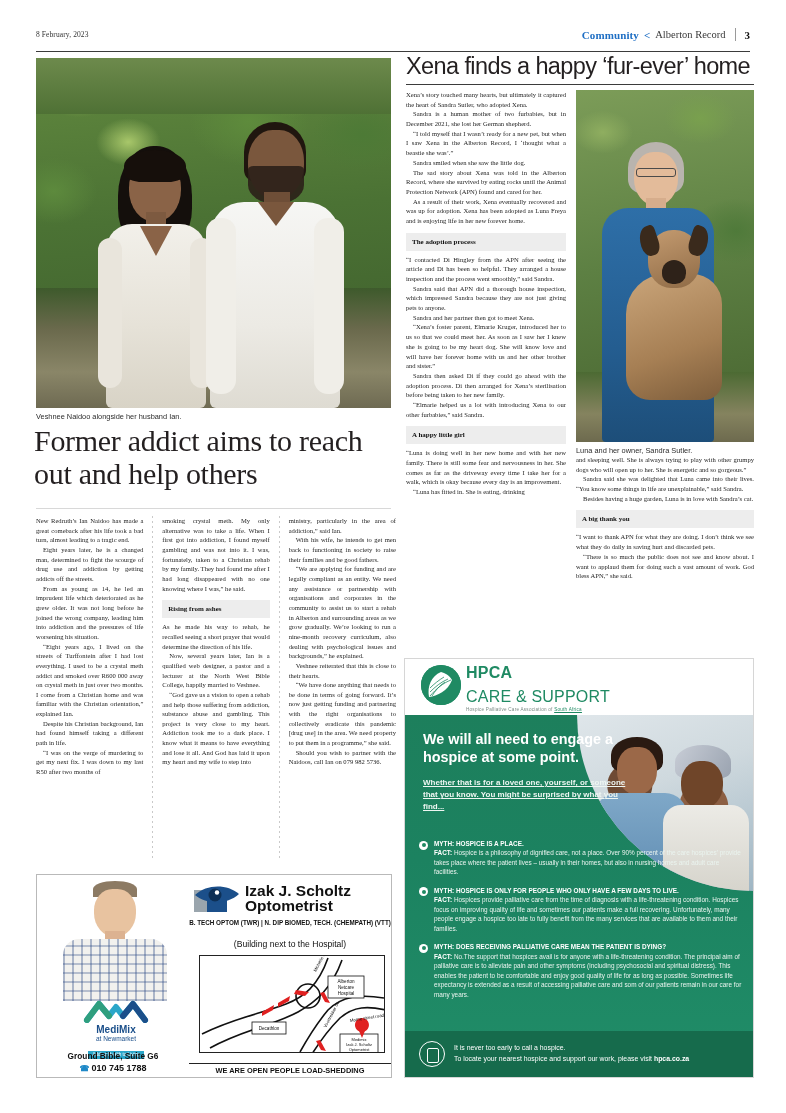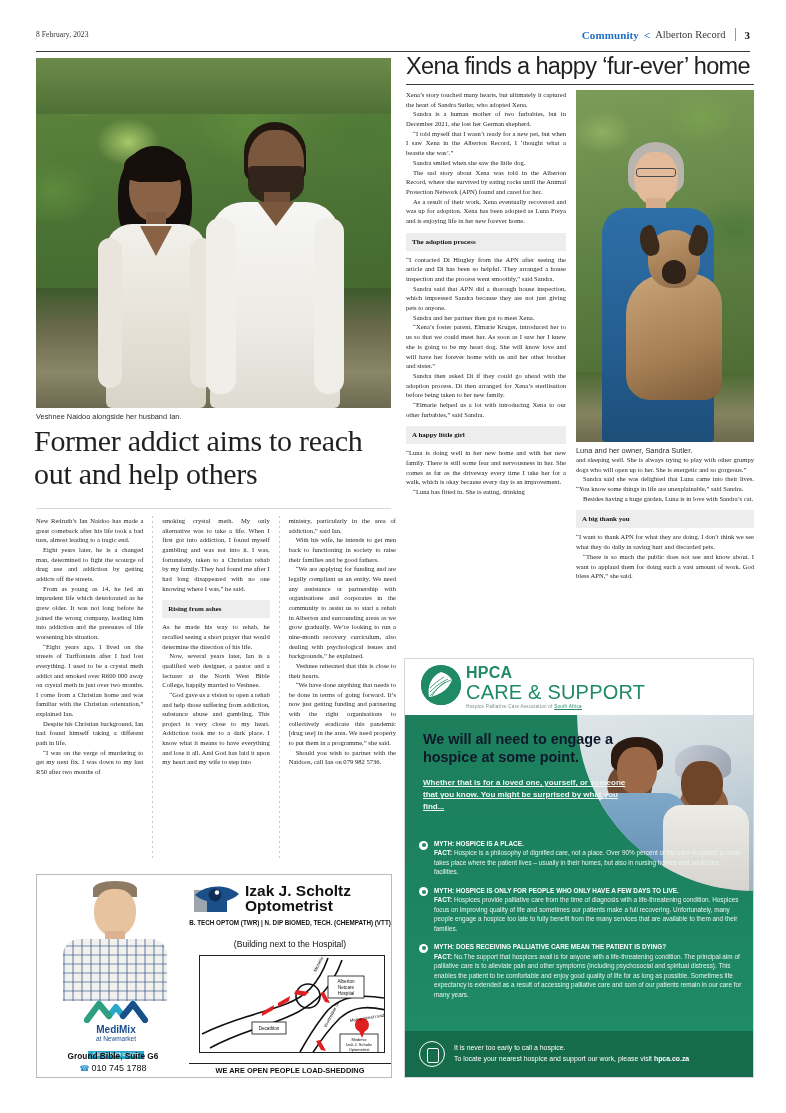--- a/index.html
+++ b/index.html
@@ -198,21 +198,21 @@
   }
   .medimix { position:absolute; left:34px; top:124px; width:90px; text-align:center; }
   .mm-wave { height:24px; position:relative; }
   .mm-wave svg { display:block; margin:0 auto; }
   .mm-name { font-family:"Liberation Sans",sans-serif; font-size:10px; font-weight:bold; color:#1b4f8a; margin-top:1px; }
   .mm-sub { font-family:"Liberation Sans",sans-serif; font-size:6.5px; color:#1b4f8a; }
   .mm-tag { font-family:"Liberation Sans",sans-serif; font-size:4.6px; color:#fff; background:#2aa6c9; padding:1.5px 4px; display:inline-block; margin-top:2px; }
   .opt-addr { position:absolute; left:0; top:176px; width:152px; text-align:center;
     font-family:"Liberation Sans",sans-serif; font-size:8.3px; font-weight:bold; color:#111; }
   .opt-phone { position:absolute; left:0; top:188px; width:152px; text-align:center;
-    font-family:"Liberation Sans",sans-serif; font-size:9px; font-weight:normal; color:#111; }
+    font-family:"Liberation Sans",sans-serif; font-size:9px; font-weight:bold; color:#111; }
   .opt-phone2 { position:absolute; left:0; top:204px; width:152px; text-align:center; }
   .ph-ico { color:#1e88c7; font-size:8px; margin-right:2px; }
 
   .opt-right { position:absolute; left:152px; top:0; right:0; height:100%; }
   .opt-logo { position:absolute; left:4px; top:6px; display:flex; align-items:center; gap:4px; }
   .eye-mark { width:48px; height:34px; position:relative; }
   .opt-title { font-family:"Liberation Sans",sans-serif; font-weight:bold; color:#111; line-height:1.0; }
   .opt-t1 { font-size:15.5px; }
   .opt-t2 { font-size:15.5px; }
   .opt-quals { position:absolute; left:0; top:44px; width:100%; text-align:center;
@@ -230,21 +230,21 @@
   
   .hpca {
     position:absolute; left:404px; top:658px; width:350px; height:420px;
     background:#1f8a63; overflow:hidden; border:1px solid #d6d6d6;
   }
   .hpca-top { position:absolute; left:0; top:0; width:100%; height:56px; background:#fff; }
   .hpca-logo { position:absolute; left:16px; top:6px; display:flex; align-items:flex-start; gap:5px; }
   .hpca-leaf { width:40px; height:40px; border-radius:50%; background:#1f8a63; position:relative; }
   .hpca-words { line-height:1.0; }
   .hpca-h1 { font-family:"Liberation Sans",sans-serif; font-weight:bold; font-size:16px; color:#1f8a63; letter-spacing:.2px; }
-  .hpca-h2 { font-family:"Liberation Sans",sans-serif; font-size:20px; color:#1f8a63; letter-spacing:.2px; margin-top:1px; }
+  .hpca-h2 { font-family:"Liberation Sans",sans-serif; font-size:16px; color:#1f8a63; letter-spacing:.2px; margin-top:8px; }
   .hpca-h3 { font-family:"Liberation Sans",sans-serif; font-size:4.6px; color:#7a8a84; margin-top:3px; letter-spacing:.25px; }
   .hpca-h3 u { color:#1f8a63; }
 
   .hpca-body { position:absolute; left:0; top:56px; width:100%; bottom:0; background:linear-gradient(180deg,#1d7f5c 0%, #1c8260 40%, #208d68 100%); }
   .hpca-photo {
     position:absolute; right:0; top:56px; width:176px; height:176px;
     border-radius:0 0 0 100%;
     background:
       radial-gradient(circle at 30% 40%, #6e4a34 0 22px, rgba(110,74,52,0) 23px),
       radial-gradient(circle at 72% 52%, #8c5f43 0 24px, rgba(140,95,67,0) 25px),
@@ -256,21 +256,21 @@
   .nurse .nf { position:absolute; left:22px; top:10px; width:40px; height:48px; background:#9b6848; border-radius:44% 44% 50% 50%; }
   .nurse .nb { position:absolute; left:0; top:56px; width:92px; height:98px; background:linear-gradient(180deg,#7fa8c8,#5f8cb2); border-radius:22px 22px 0 0; }
   .patient { position:absolute; right:4px; top:30px; width:86px; height:146px; }
   .patient .ph { position:absolute; left:12px; top:0; width:56px; height:34px; background:linear-gradient(120deg,#c8cdd6,#9aa3b0); border-radius:50% 50% 26% 26%; }
   .patient .pf { position:absolute; left:18px; top:16px; width:42px; height:48px; background:#6f4529; border-radius:44% 44% 50% 50%; }
   .patient .pb { position:absolute; left:0; top:60px; width:86px; height:86px; background:linear-gradient(180deg,#ecebe6,#d6d4cc); border-radius:18px 18px 0 0; }
 
   .hpca-head {
     position:absolute; left:18px; top:72px; width:215px;
     font-family:"Liberation Sans",sans-serif; font-weight:bold; font-size:14.4px;
-    line-height:1.22; color:#0f172a;
+    line-height:1.22; color:#ffffff;
   }
   .hpca-sub {
     position:absolute; left:18px; top:118px; width:205px;
     font-family:"Liberation Sans",sans-serif; font-size:8px; font-weight:bold;
     line-height:1.52; color:#eef6f2;text-decoration:underline;
   }
   .myths { position:absolute; left:14px; top:180px; width:324px; }
   .myth { display:flex; gap:6px; margin-bottom:9px; }
   .myth-ico { flex:0 0 auto; width:9px; height:9px; border-radius:50%; background:#fff; position:relative; margin-top:1.5px; }
   .myth-ico::after { content:""; position:absolute; left:3px; top:2.6px; width:4px; height:4px; border-radius:50%; background:#1f8a63; }

